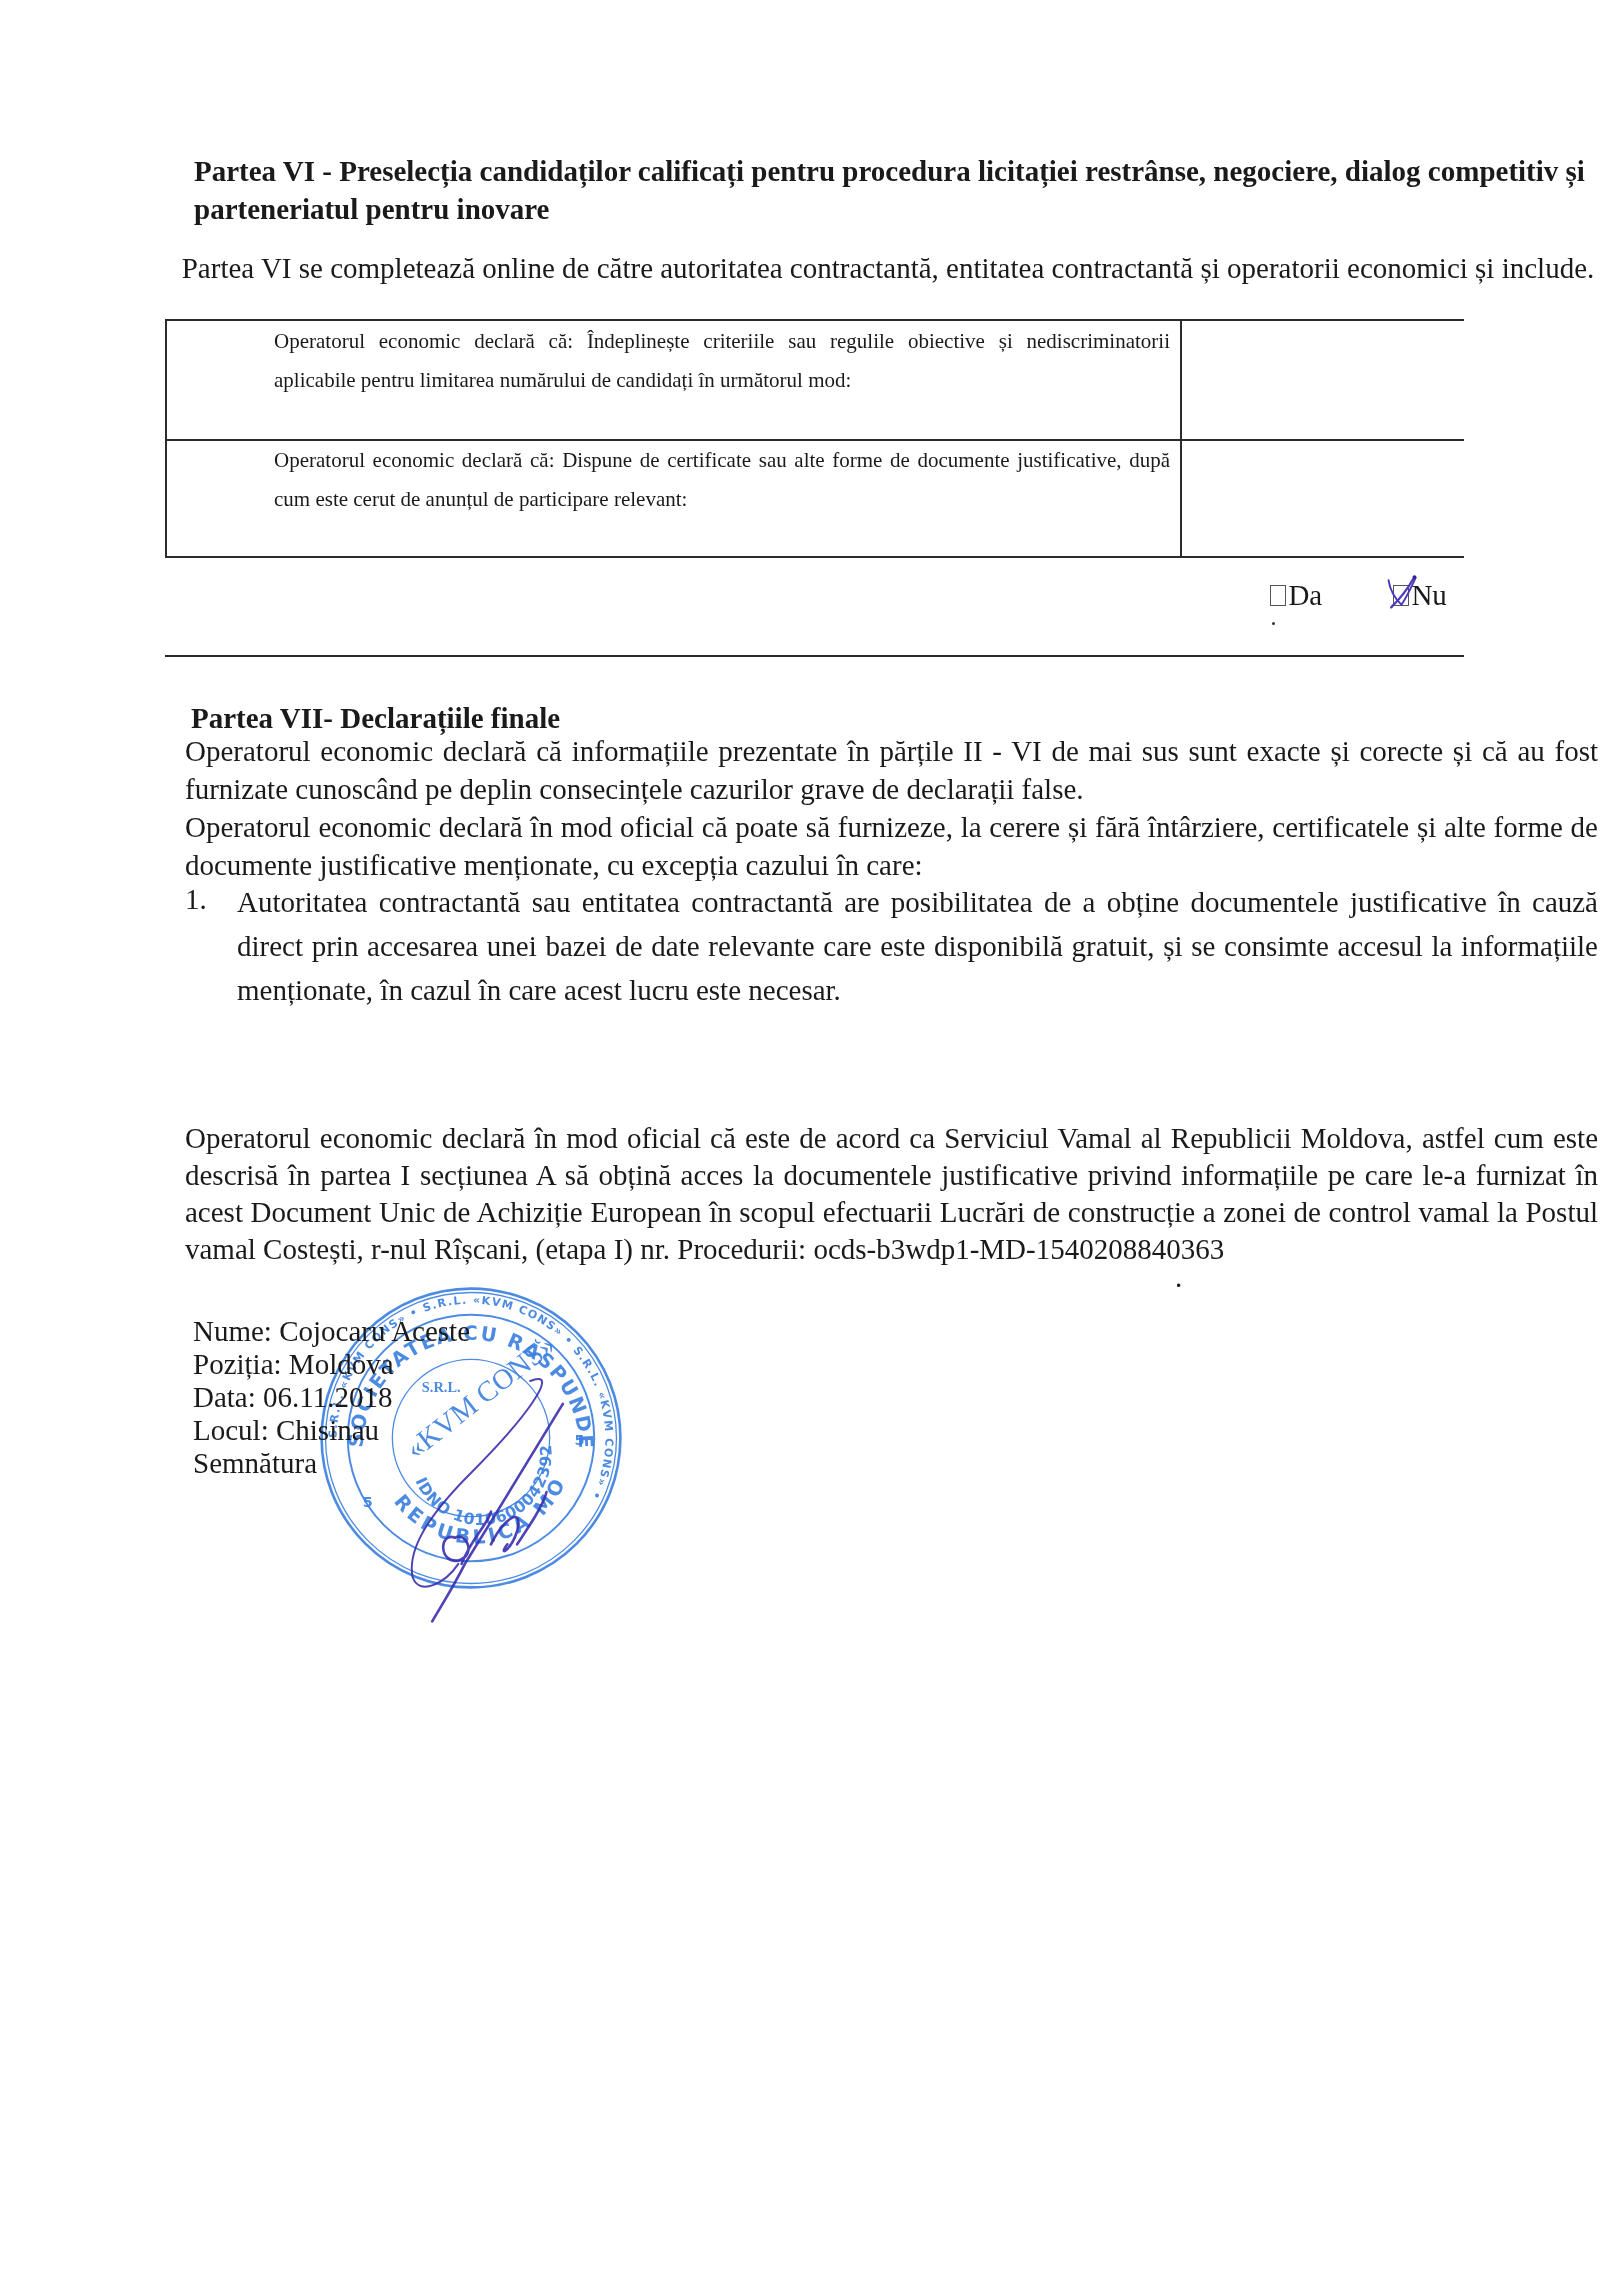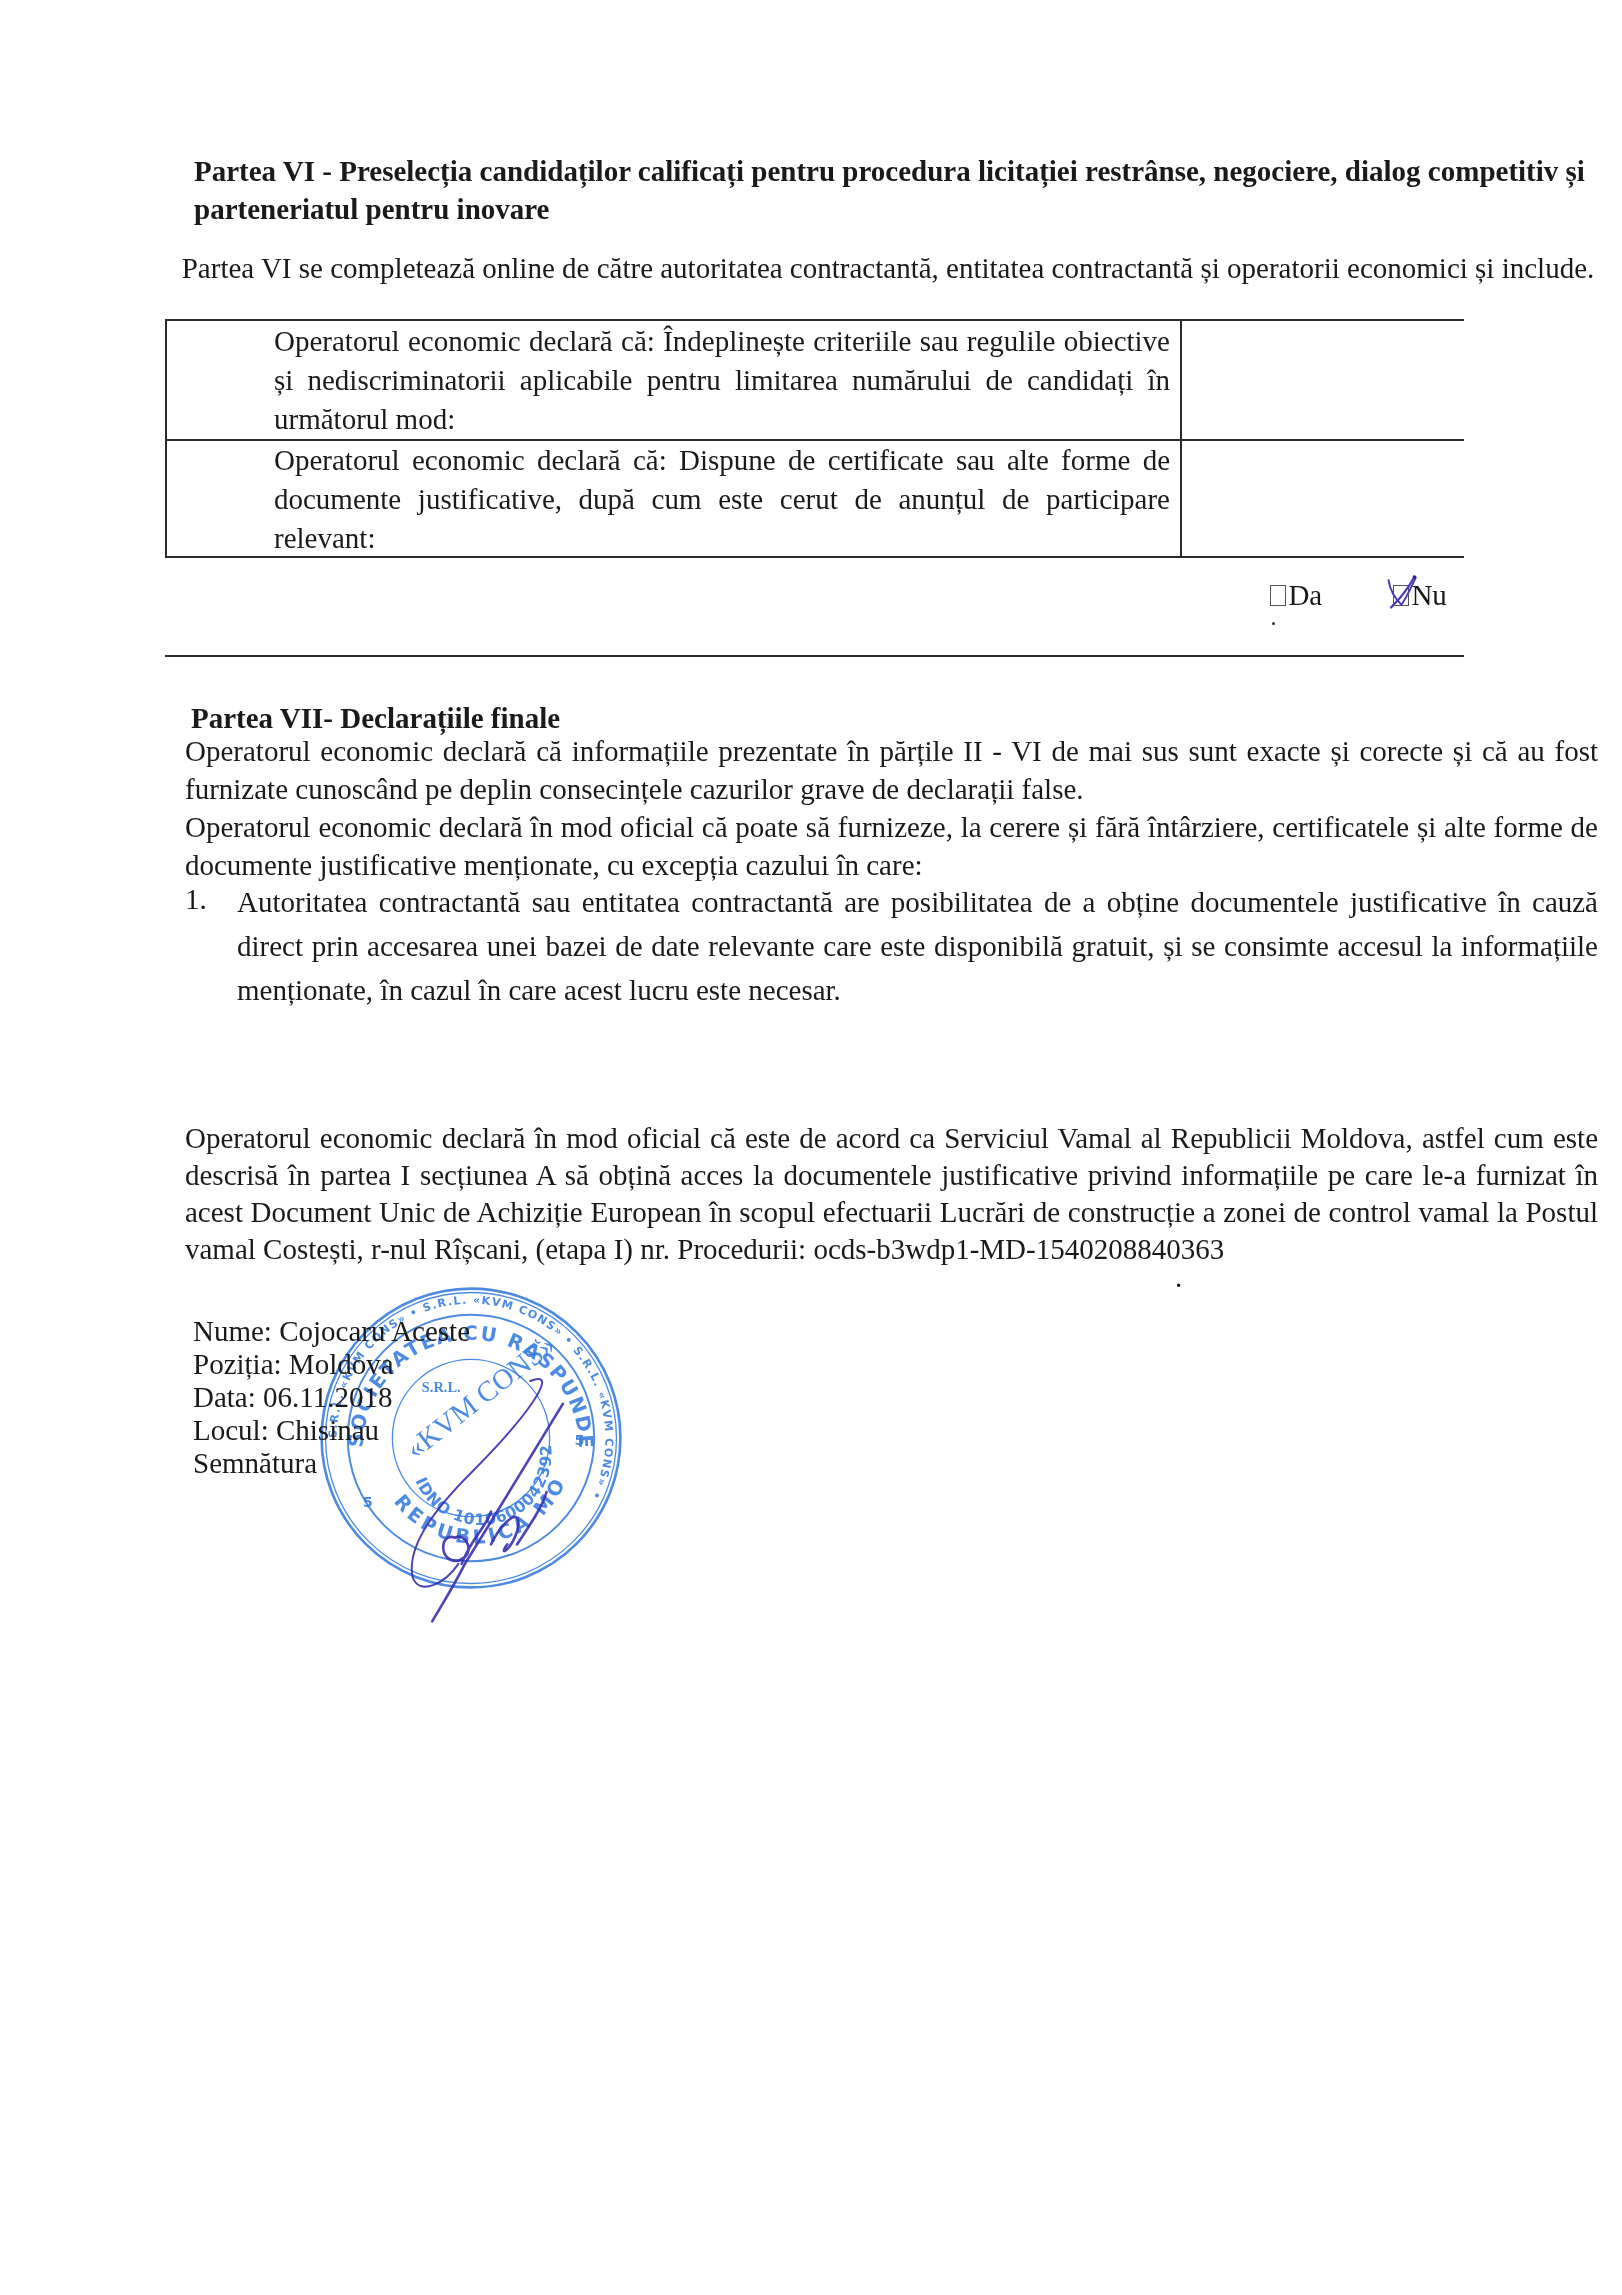--- a/index.html
+++ b/index.html
@@ -14,21 +14,21 @@
     #h6 { left: 178px; top: 152px; width: 1420px; margin-left: 16px; }
     #intro6 { left: 178px; top: 249px; width: 1420px; text-align: center; }
 
     
     #tbl { left: 165px; top: 319px; width: 1299px; }
     .trow { position: relative; border-top: 2px solid #2b2b2b; }
     .trow:last-child { border-bottom: 2px solid #2b2b2b; }
     .cell-left { position: absolute; left: 0; top: 0; bottom: 0; width: 1013px;
                  border-left: 2px solid #2b2b2b; border-right: 2px solid #2b2b2b; }
     .cell-right { position: absolute; left: 1015px; top: 0; bottom: 0; right: 0; }
-    .cell-text { position: absolute; left: 107px; width: 896px; font-size: 29px; line-height: 39px; }
+    .cell-text { position: absolute; left: 107px; width: 896px; font-size: 21px; line-height: 39px; }
     .italic-small { font-style: italic; font-size: 21.6px; line-height: 34px; }
     .chk { position: absolute; font-size: 29px; line-height: 33px; display: flex; align-items: center; justify-content: space-between; }
     .box { display: inline-block; width: 14.4px; height: 18.3px; border: 1.3px solid #555; margin-right: 2px; position: relative; }
     .dot { position: absolute; width: 3.3px; height: 3.3px; background: #333; border-radius: 50%; }
 
     
     #h7 { left: 185px; top: 699px; margin-left: 6px; }
     #p7 { left: 185px; top: 732px; width: 1413px; }
     #list7 { left: 185px; top: 880px; width: 1413px; }
     .li-num { position: absolute; left: 0; top: 0; }

